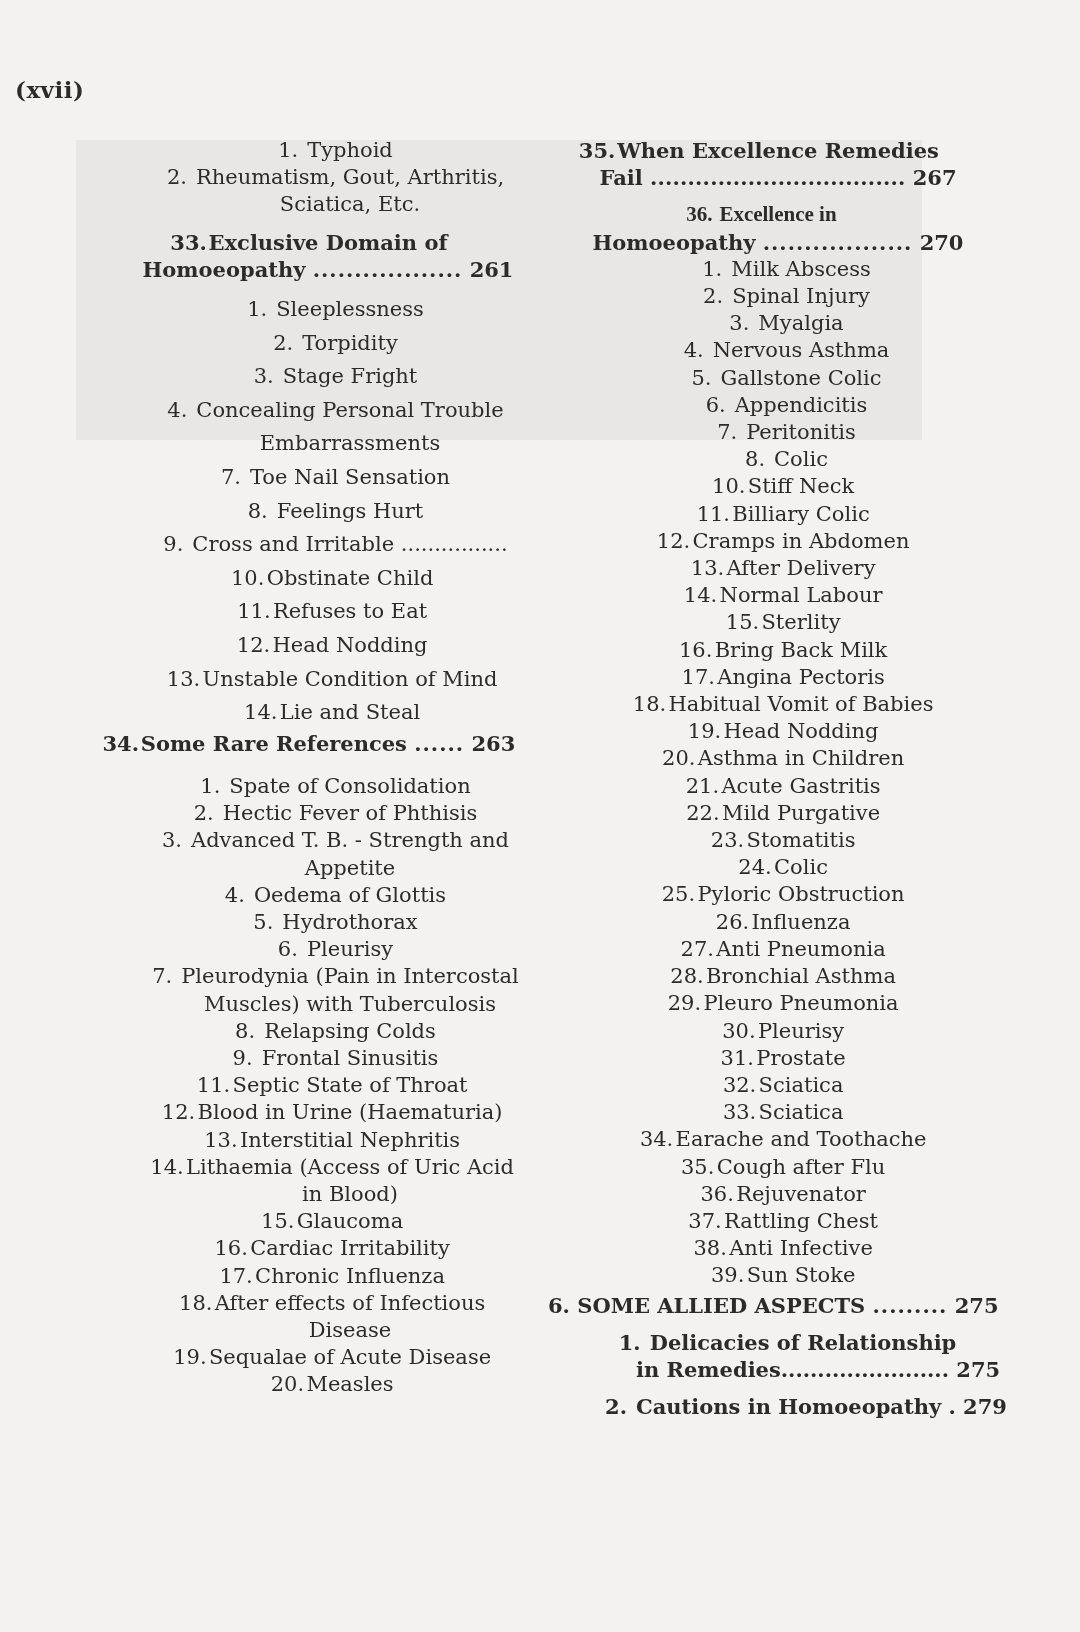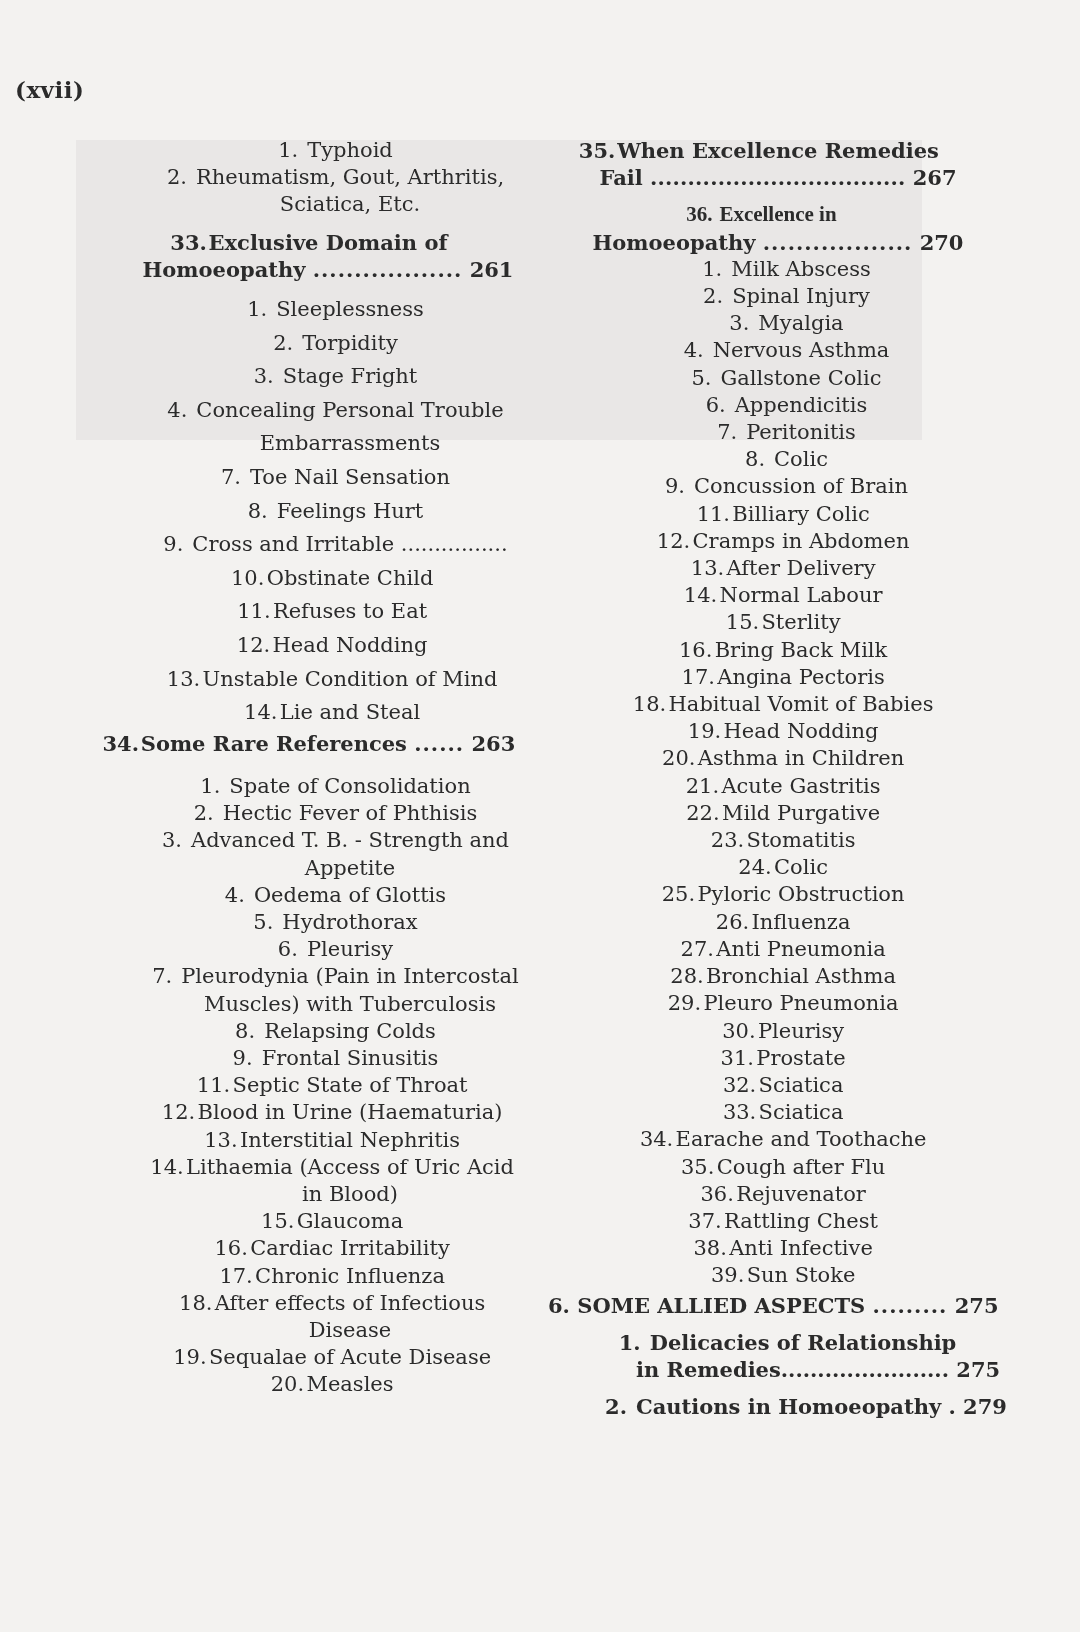--- a/index.html
+++ b/index.html
@@ -125,21 +125,21 @@
   </div>
   <div id="sec36-items">
       <div class="row sub"><span class="n">1.</span><span>Milk Abscess</span></div>
       <div class="row sub"><span class="n">2.</span><span>Spinal Injury</span></div>
       <div class="row sub"><span class="n">3.</span><span>Myalgia</span></div>
       <div class="row sub"><span class="n">4.</span><span>Nervous Asthma</span></div>
       <div class="row sub"><span class="n">5.</span><span>Gallstone Colic</span></div>
       <div class="row sub"><span class="n">6.</span><span>Appendicitis</span></div>
       <div class="row sub"><span class="n">7.</span><span>Peritonitis</span></div>
       <div class="row sub"><span class="n">8.</span><span>Colic</span></div>
-      <div class="row sub"><span class="n">9.</span><span>Concussion of Brain</span></div>
+      <div class="row sub"><span class="n">10.</span><span>Stiff Neck</span></div>
       <div class="row sub"><span class="n">11.</span><span>Billiary Colic</span></div>
       <div class="row sub"><span class="n">12.</span><span>Cramps in Abdomen</span></div>
       <div class="row sub"><span class="n">13.</span><span>After Delivery</span></div>
       <div class="row sub"><span class="n">14.</span><span>Normal Labour</span></div>
       <div class="row sub"><span class="n">15.</span><span>Sterlity</span></div>
       <div class="row sub"><span class="n">16.</span><span>Bring Back Milk</span></div>
       <div class="row sub"><span class="n">17.</span><span>Angina Pectoris</span></div>
       <div class="row sub"><span class="n">18.</span><span>Habitual Vomit of Babies</span></div>
       <div class="row sub"><span class="n">19.</span><span>Head Nodding</span></div>
       <div class="row sub"><span class="n">20.</span><span>Asthma in Children</span></div>

